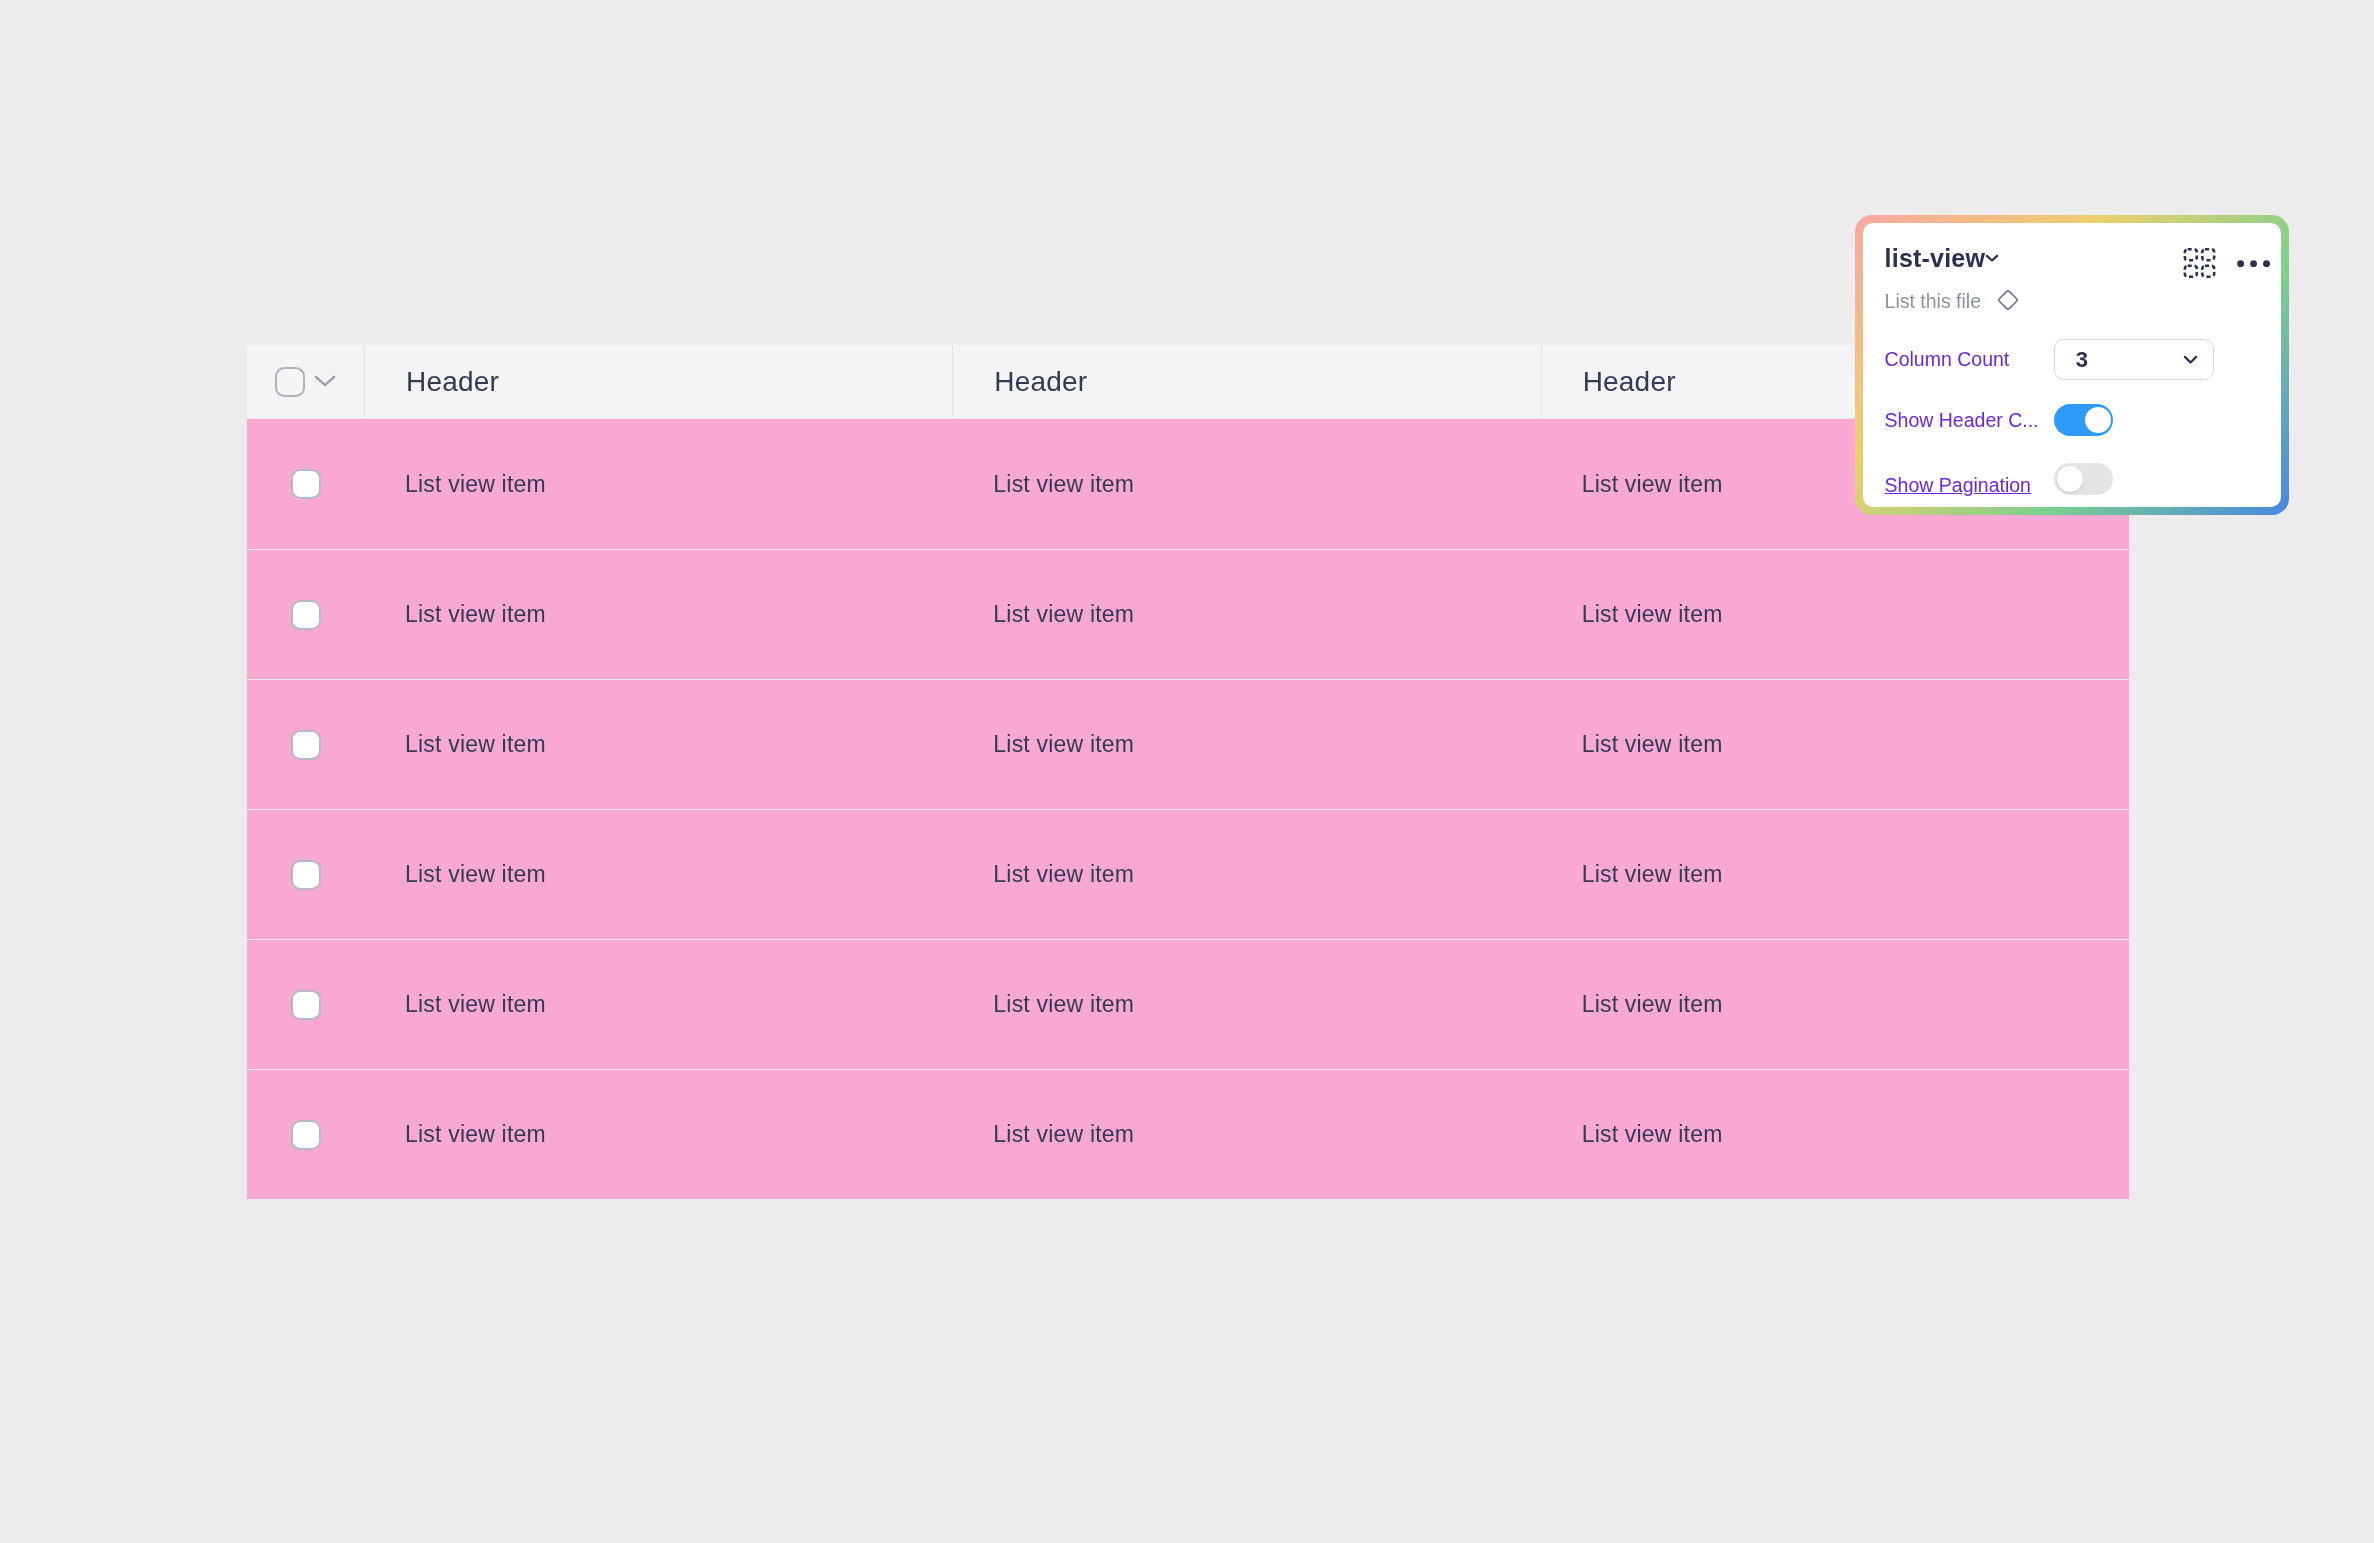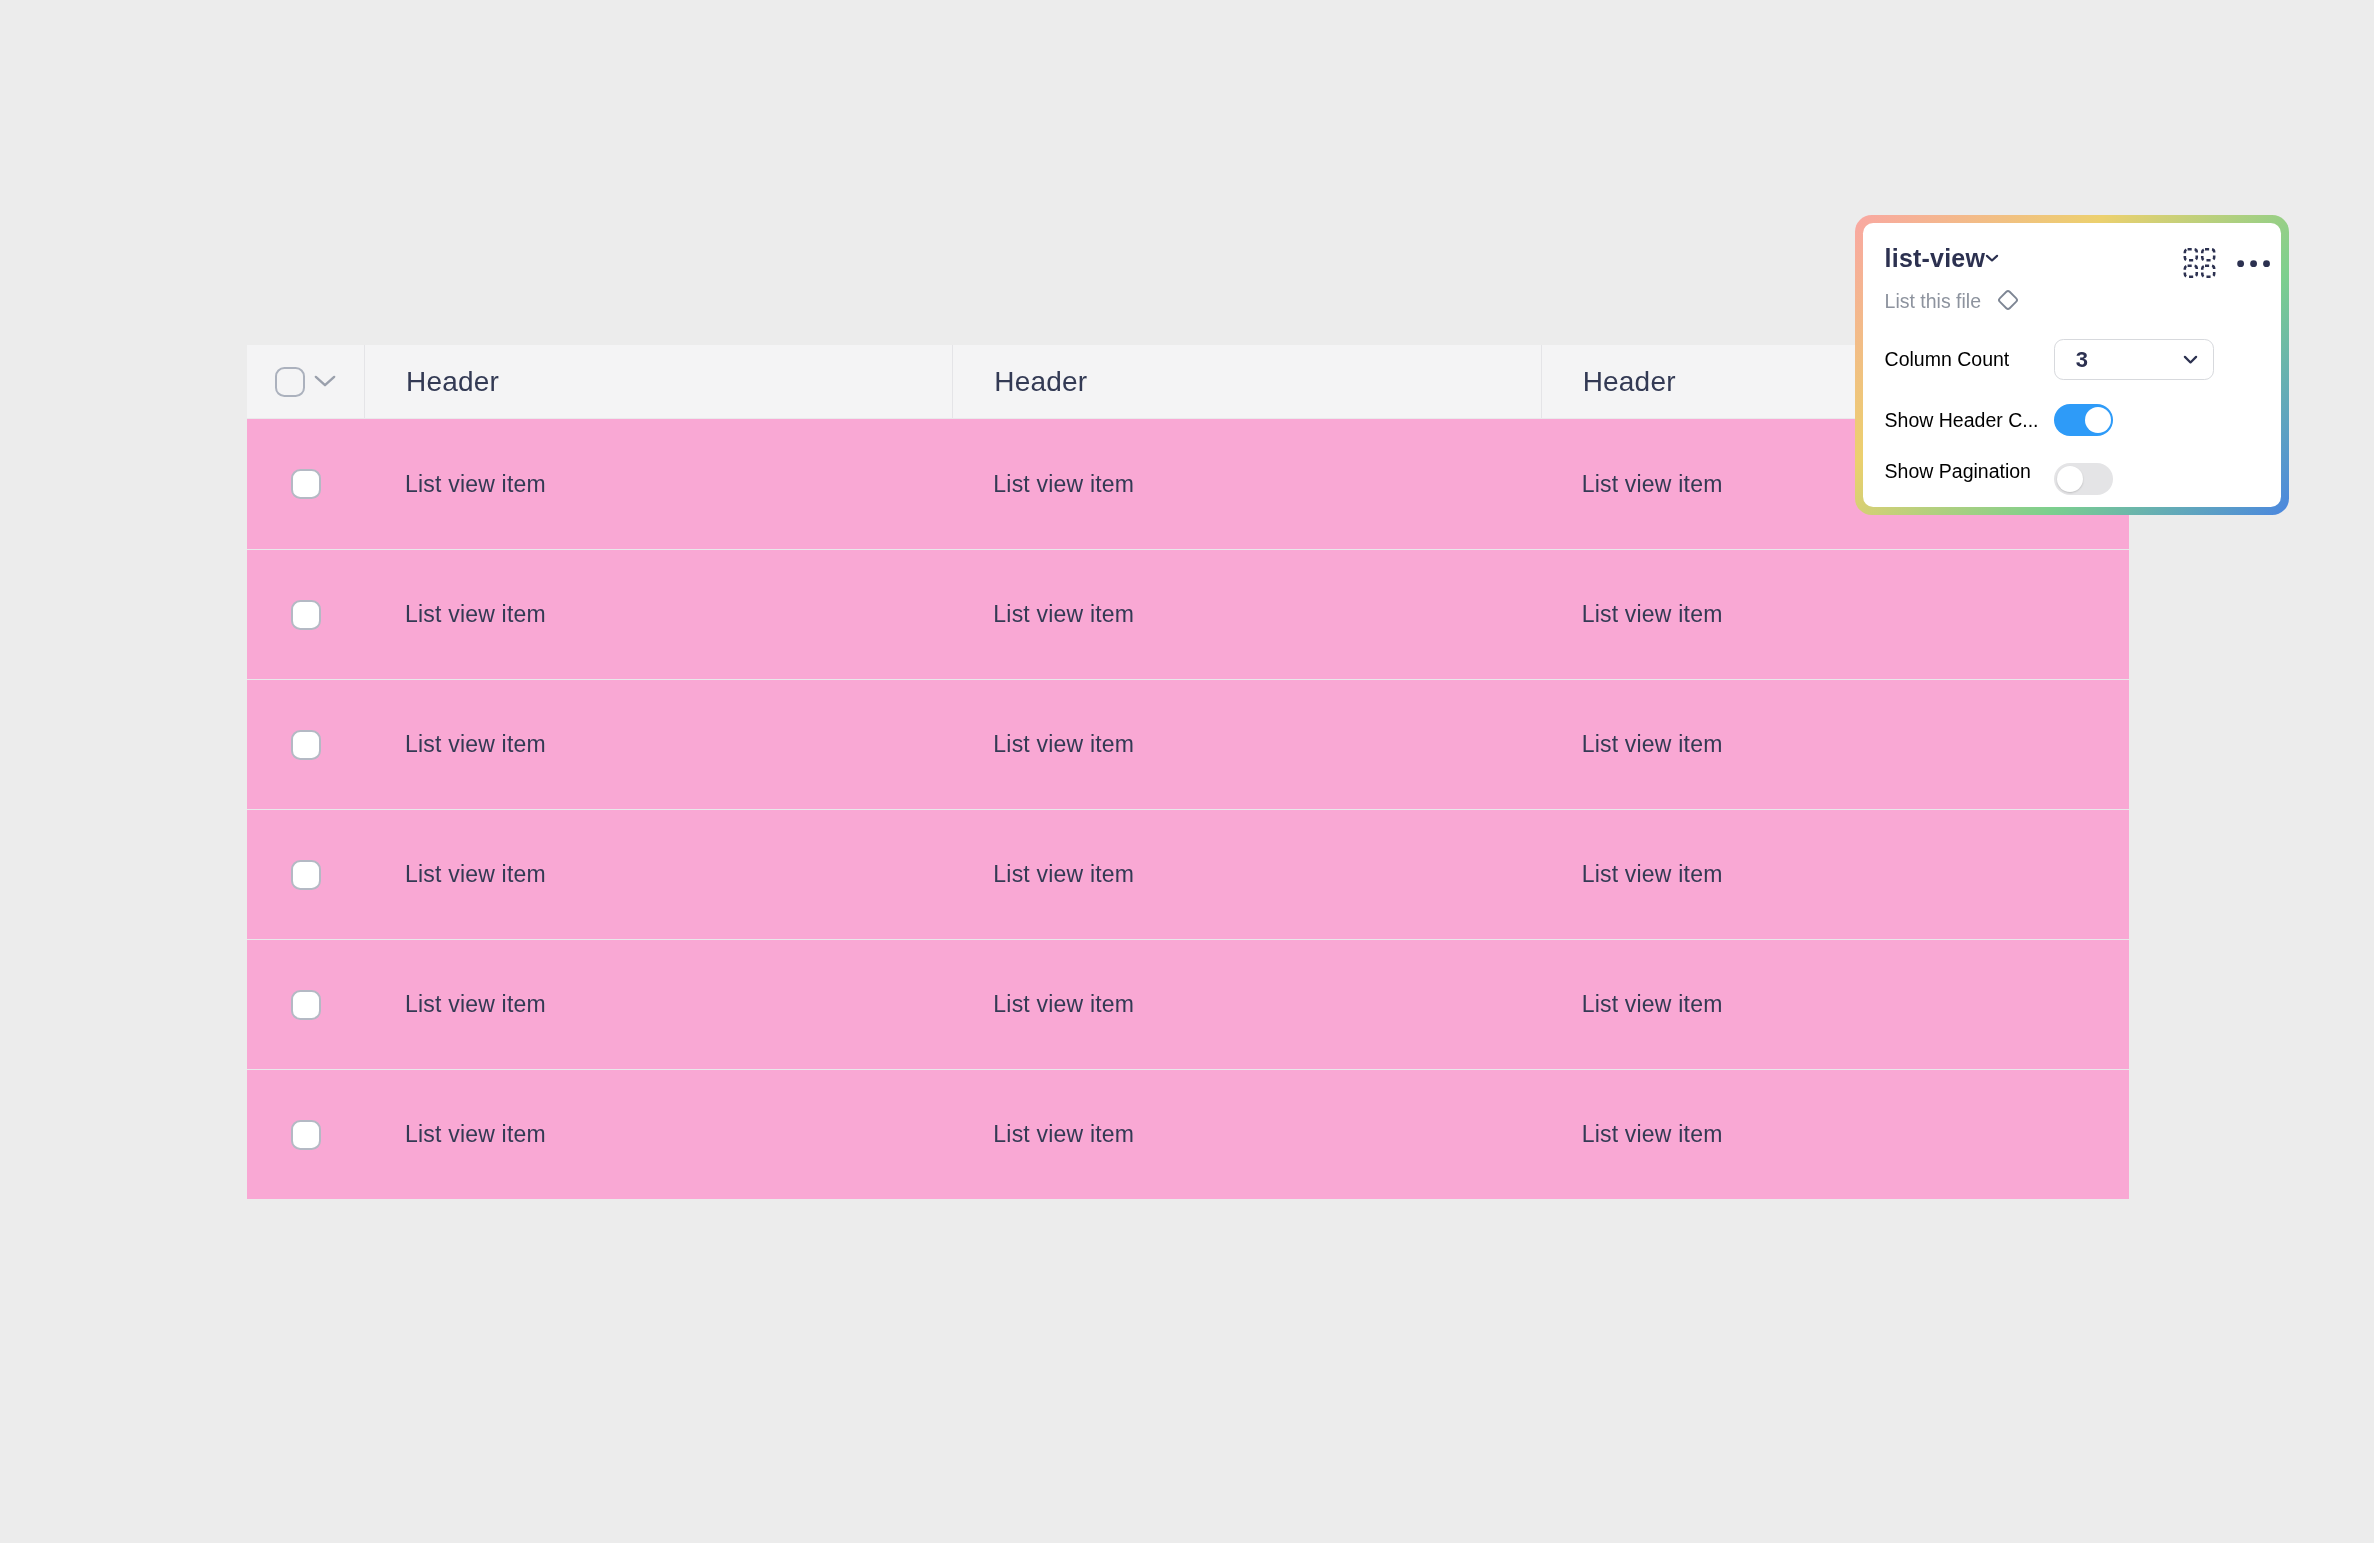--- a/index.html
+++ b/index.html
@@ -124,27 +124,27 @@
     gap: 13px;
   }
   .from-label {
     font-size: 19.5px;
     color: #8d939e;
   }
   .ctl-label {
     position: absolute;
     left: 21.3px;
     font-size: 19.5px;
-    color: #000000;
+    color: #6d28d9;
     display: flex;
     align-items: center;
   }
   .lbl-cc  { top: 116px; height: 41px; }
   .lbl-sc  { top: 181px; height: 32px; }
-  .lbl-sp  { top: 232px; height: 32px; }
+  .lbl-sp  { top: 246px; height: 32px; text-decoration: underline; }
   .select-box {
     position: absolute;
     left: 191px; top: 116px;
     width: 160px; height: 41px;
     background: #fff;
     border: 1.4px solid #d7d9dd;
     border-radius: 9.3px;
     display: flex;
     align-items: center;
     justify-content: space-between;

